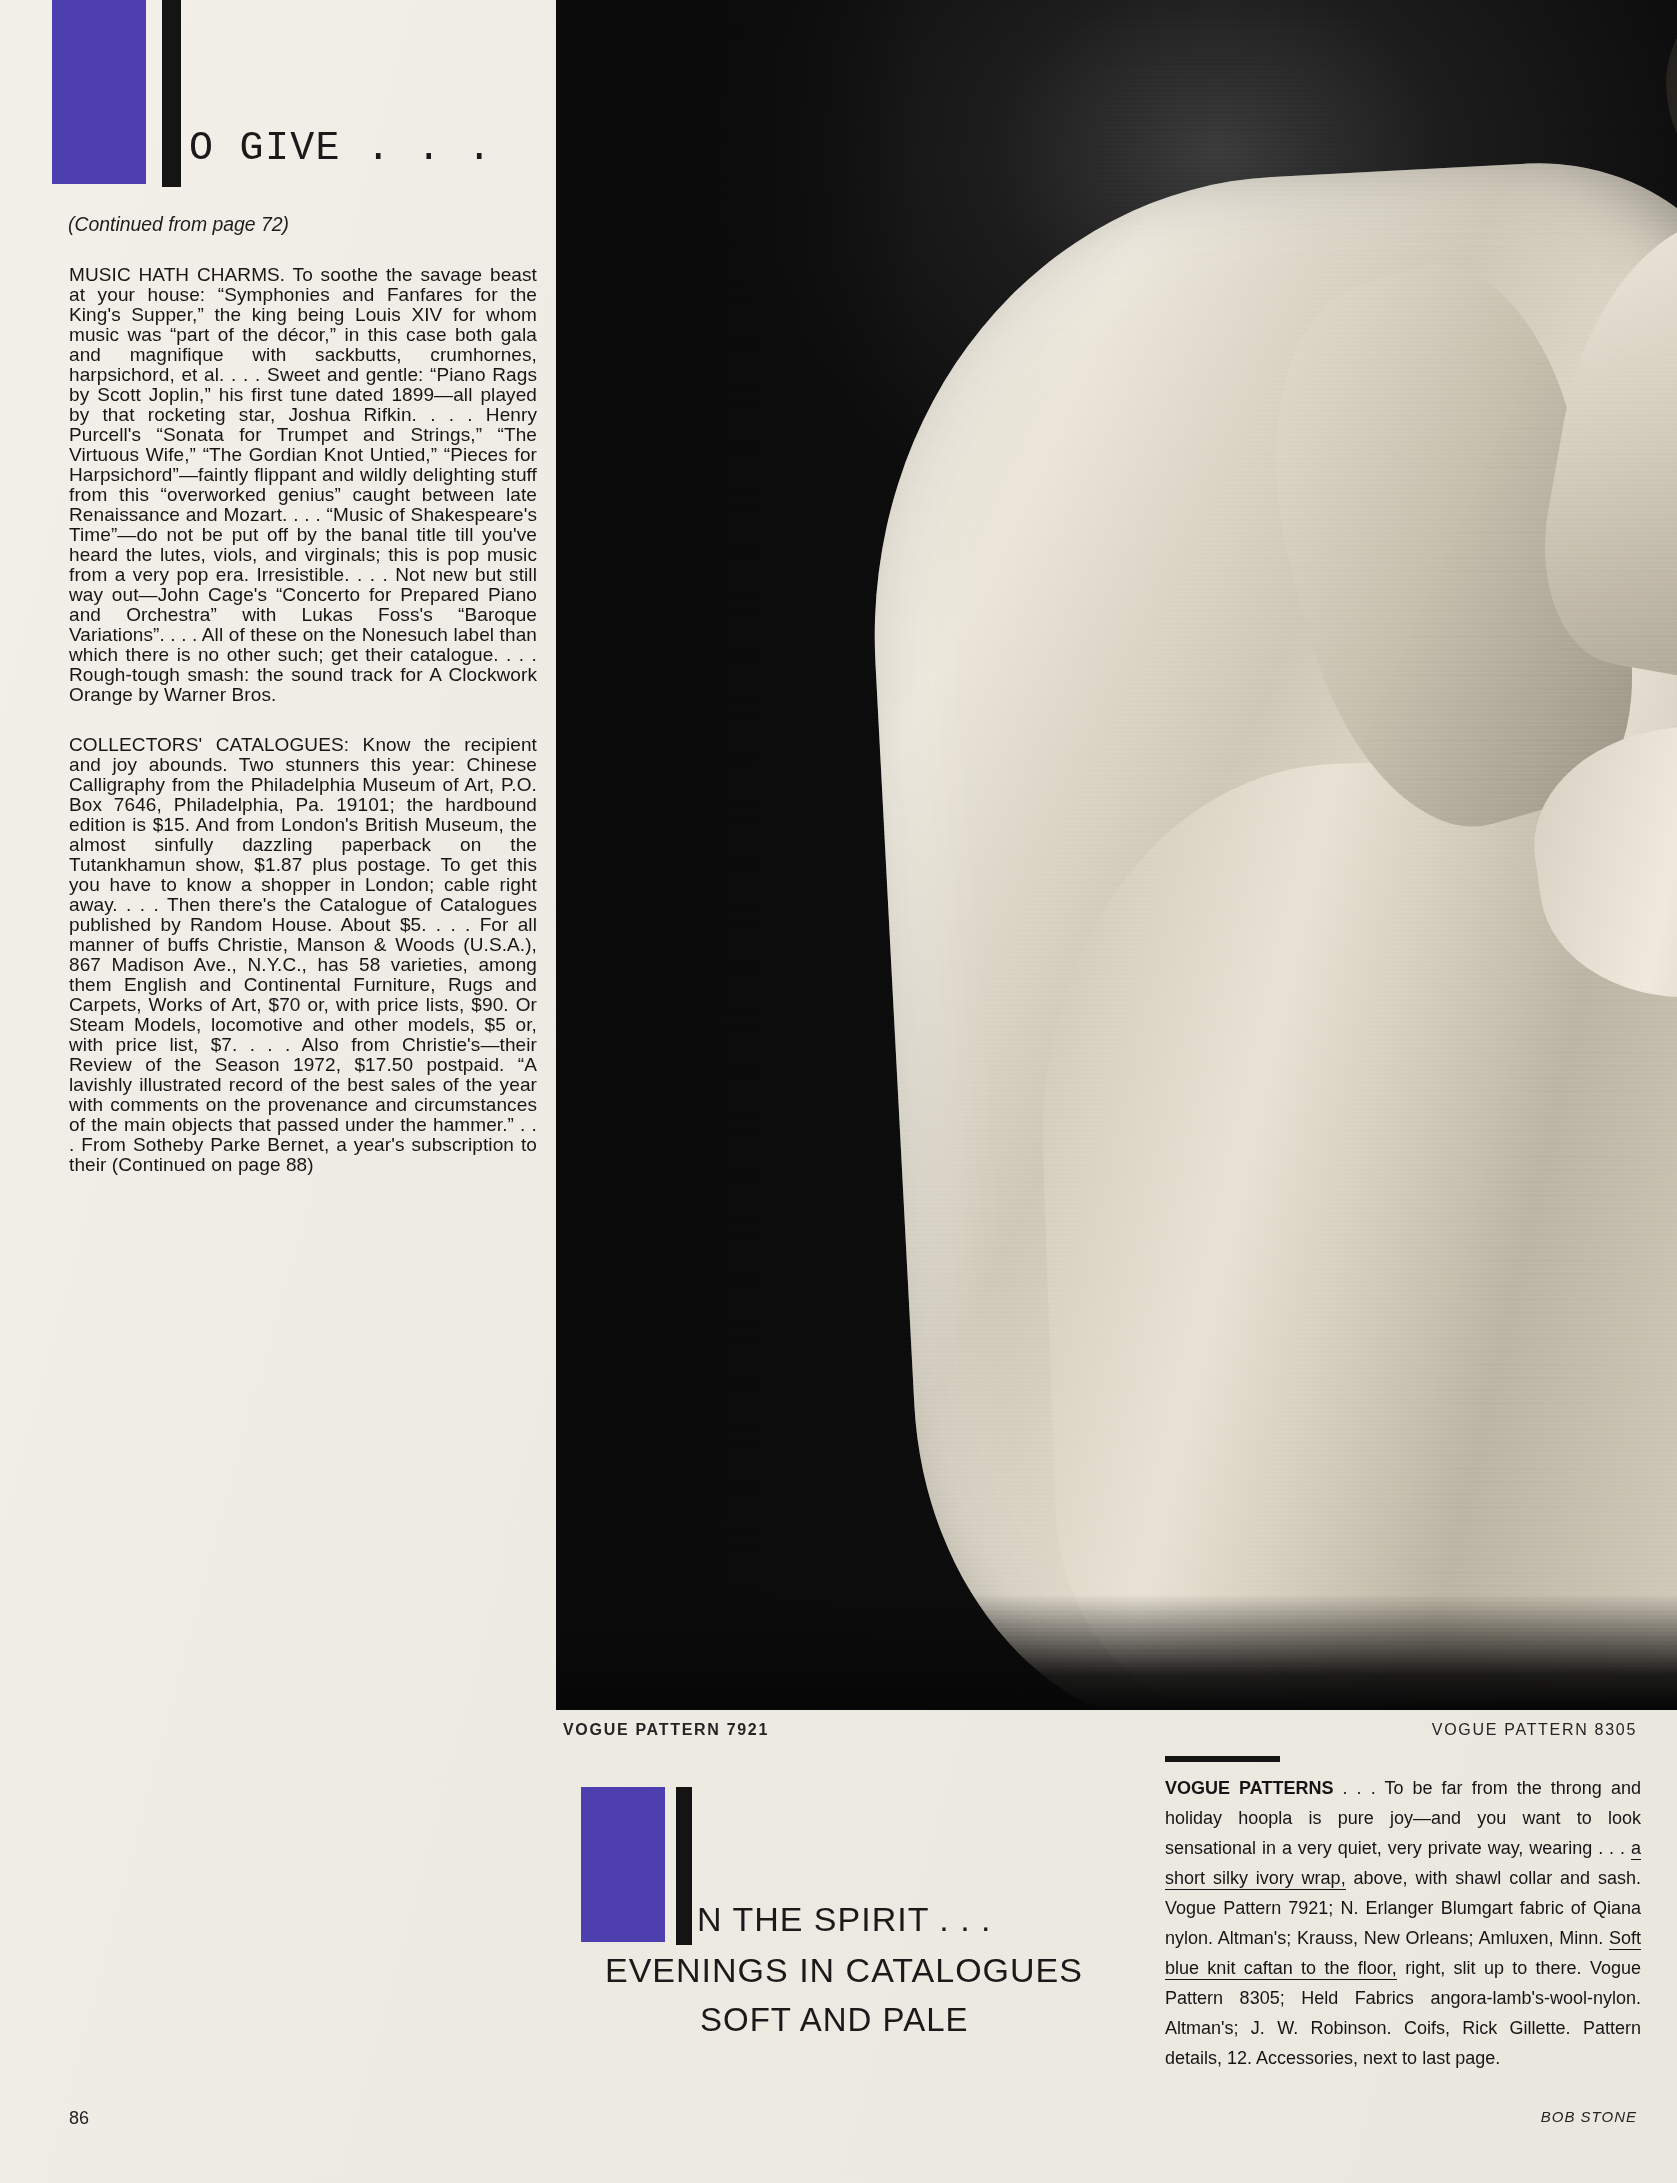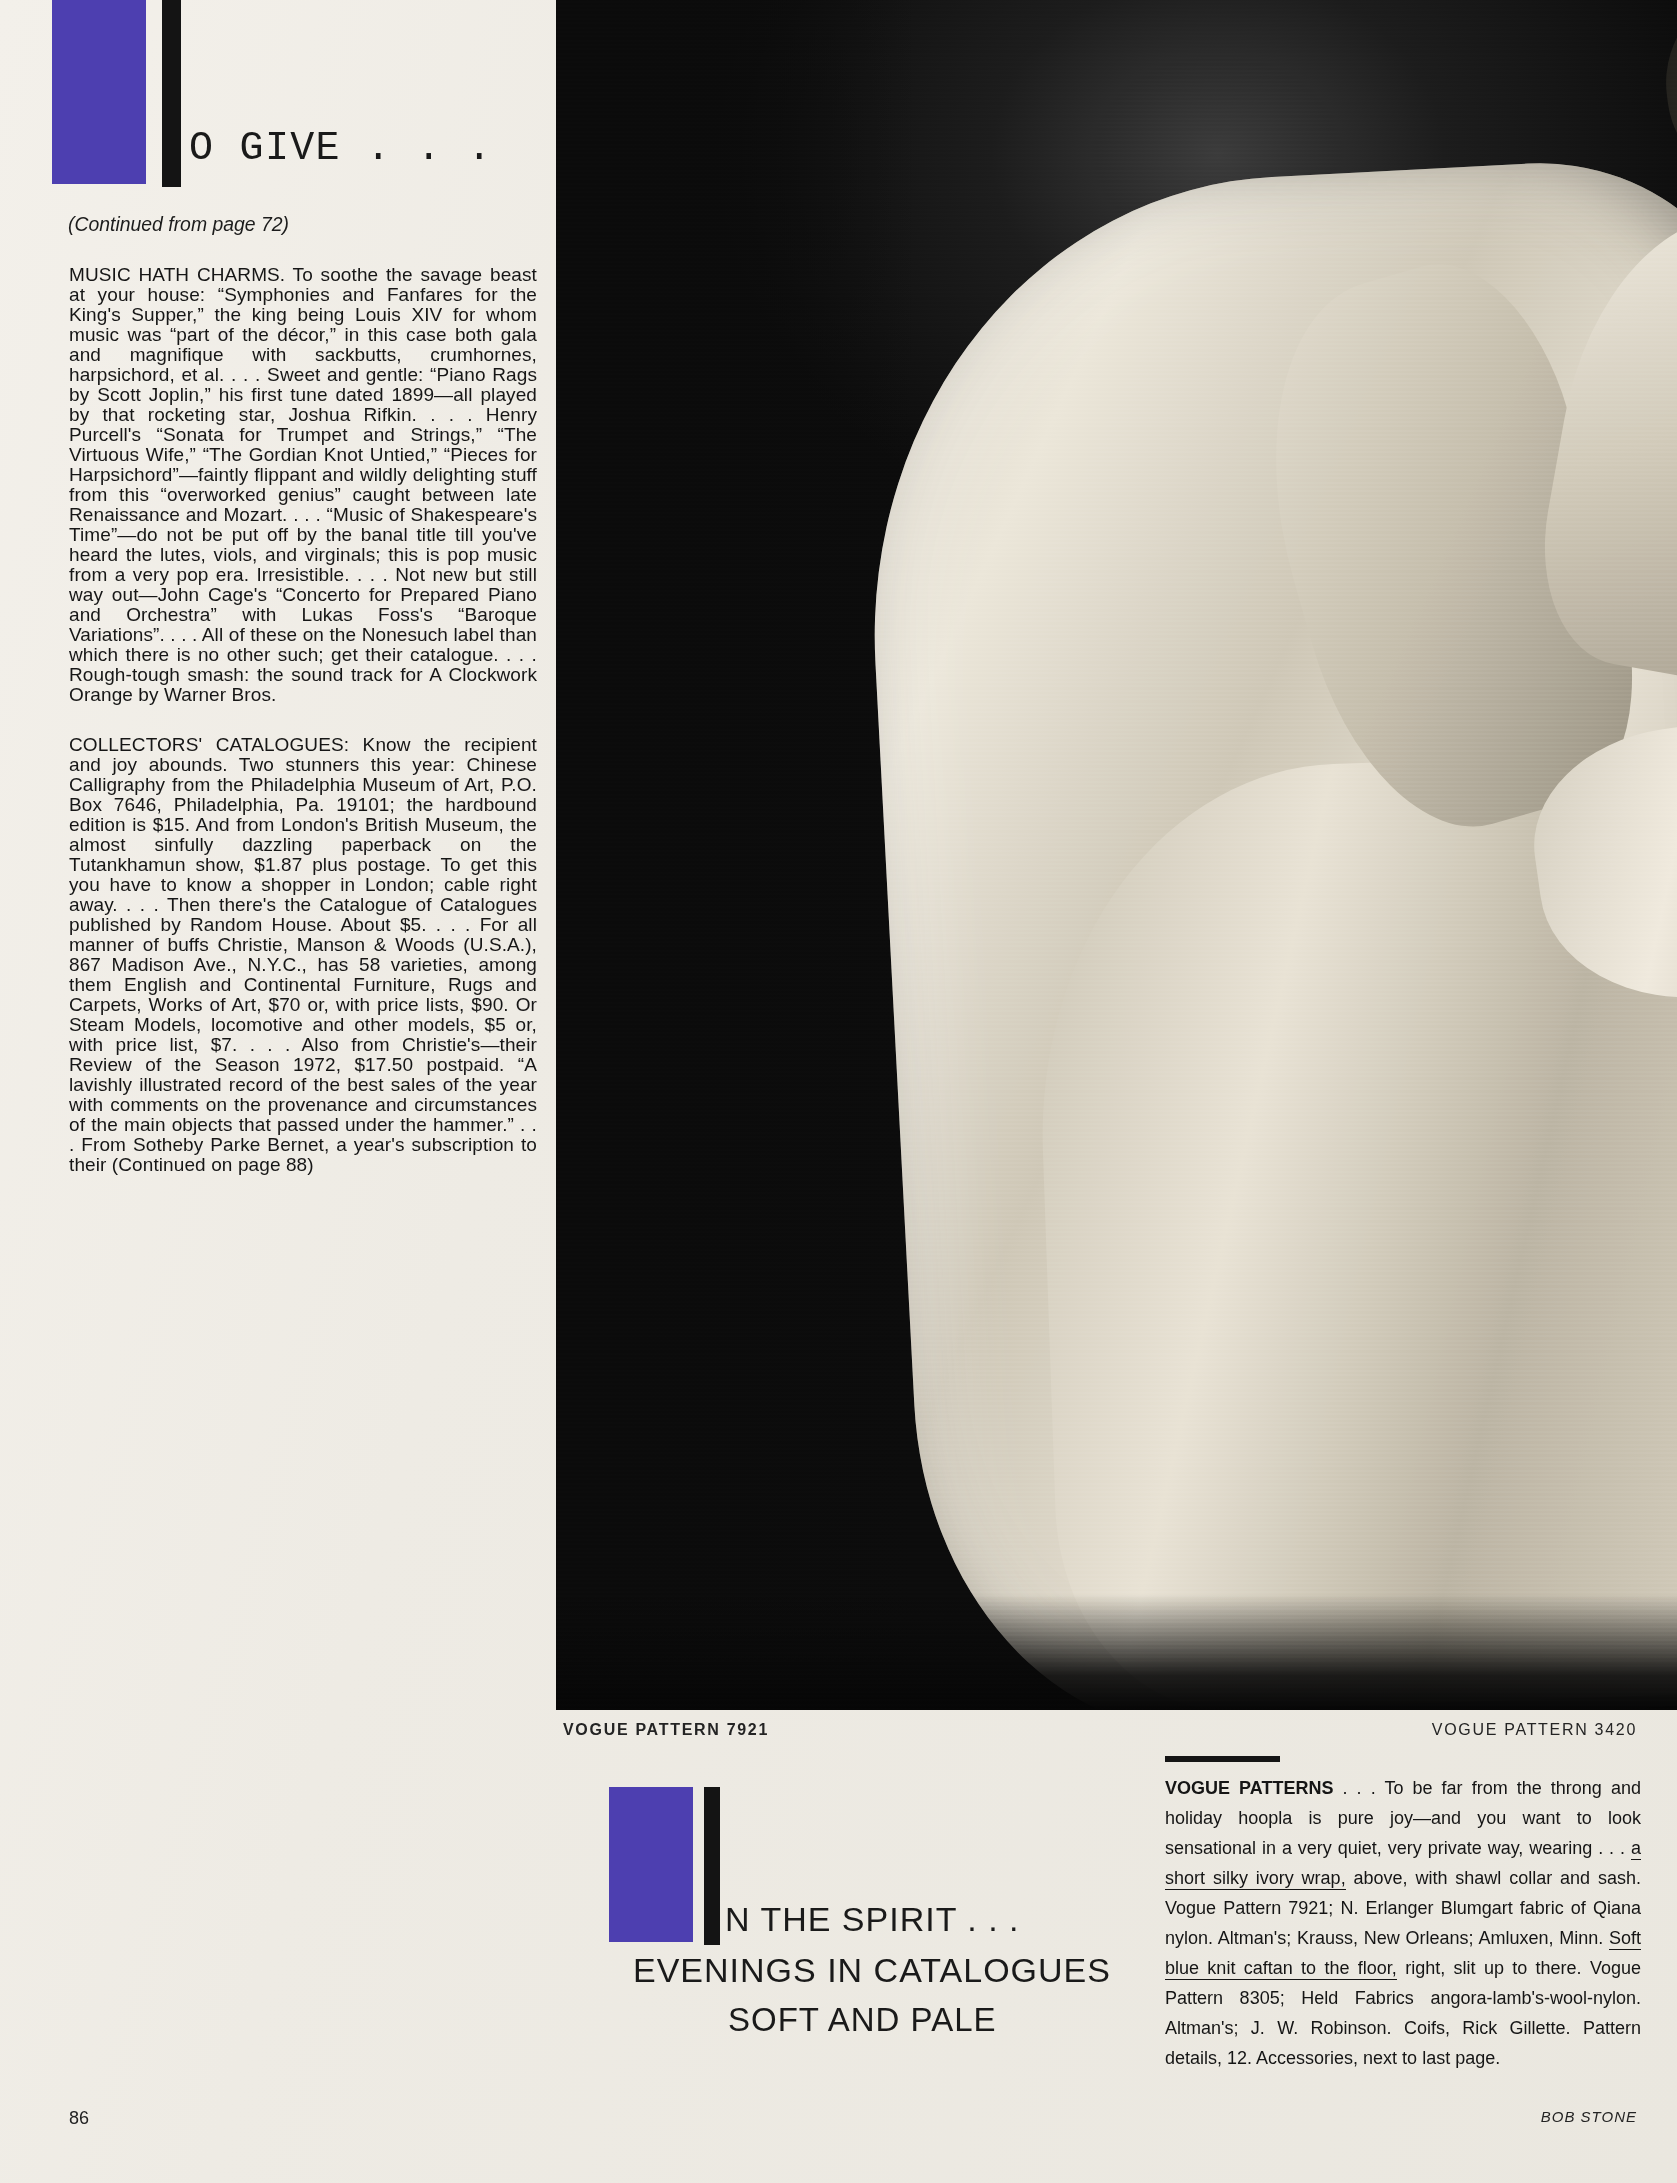--- a/index.html
+++ b/index.html
@@ -180,21 +180,21 @@
     position: absolute;
     right: 40px;
     top: 1721px;
     font-size: 16px;
     letter-spacing: 1.7px;
     color: #242424;
   }
   
   .spirit {
     position: absolute;
-    left: 596px;
+    left: 568px;
     top: 1768px;
     width: 568px;
     height: 387px;
   }
   .spirit-blue {
     position: absolute;
     left: 13px; top: 19.4px;
     width: 84px; height: 155px;
     background: #4d3fb0;
   }
@@ -289,21 +289,21 @@
     <div class="ph-coat"></div>
     <div class="ph-skirt"></div>
     <div class="ph-sleeve"></div>
     <div class="ph-lapel"></div>
     <div class="ph-sash"></div>
     <div class="ph-dark-bottom"></div>
     <div class="ph-grain"></div>
   </div>
 
   <div class="cap-left">VOGUE PATTERN 7921</div>
-  <div class="cap-right">VOGUE PATTERN 3420</div>
+  <div class="cap-right">VOGUE PATTERN 8305</div>
 
   <div class="spirit">
     <div class="spirit-blue"></div>
     <div class="spirit-bar"></div>
     <div class="spirit-l1">N THE SPIRIT . . .</div>
     <div class="spirit-l2">EVENINGS IN CATALOGUES</div>
     <div class="spirit-l3">SOFT AND PALE</div>
   </div>
 
   <div class="vp-block">

